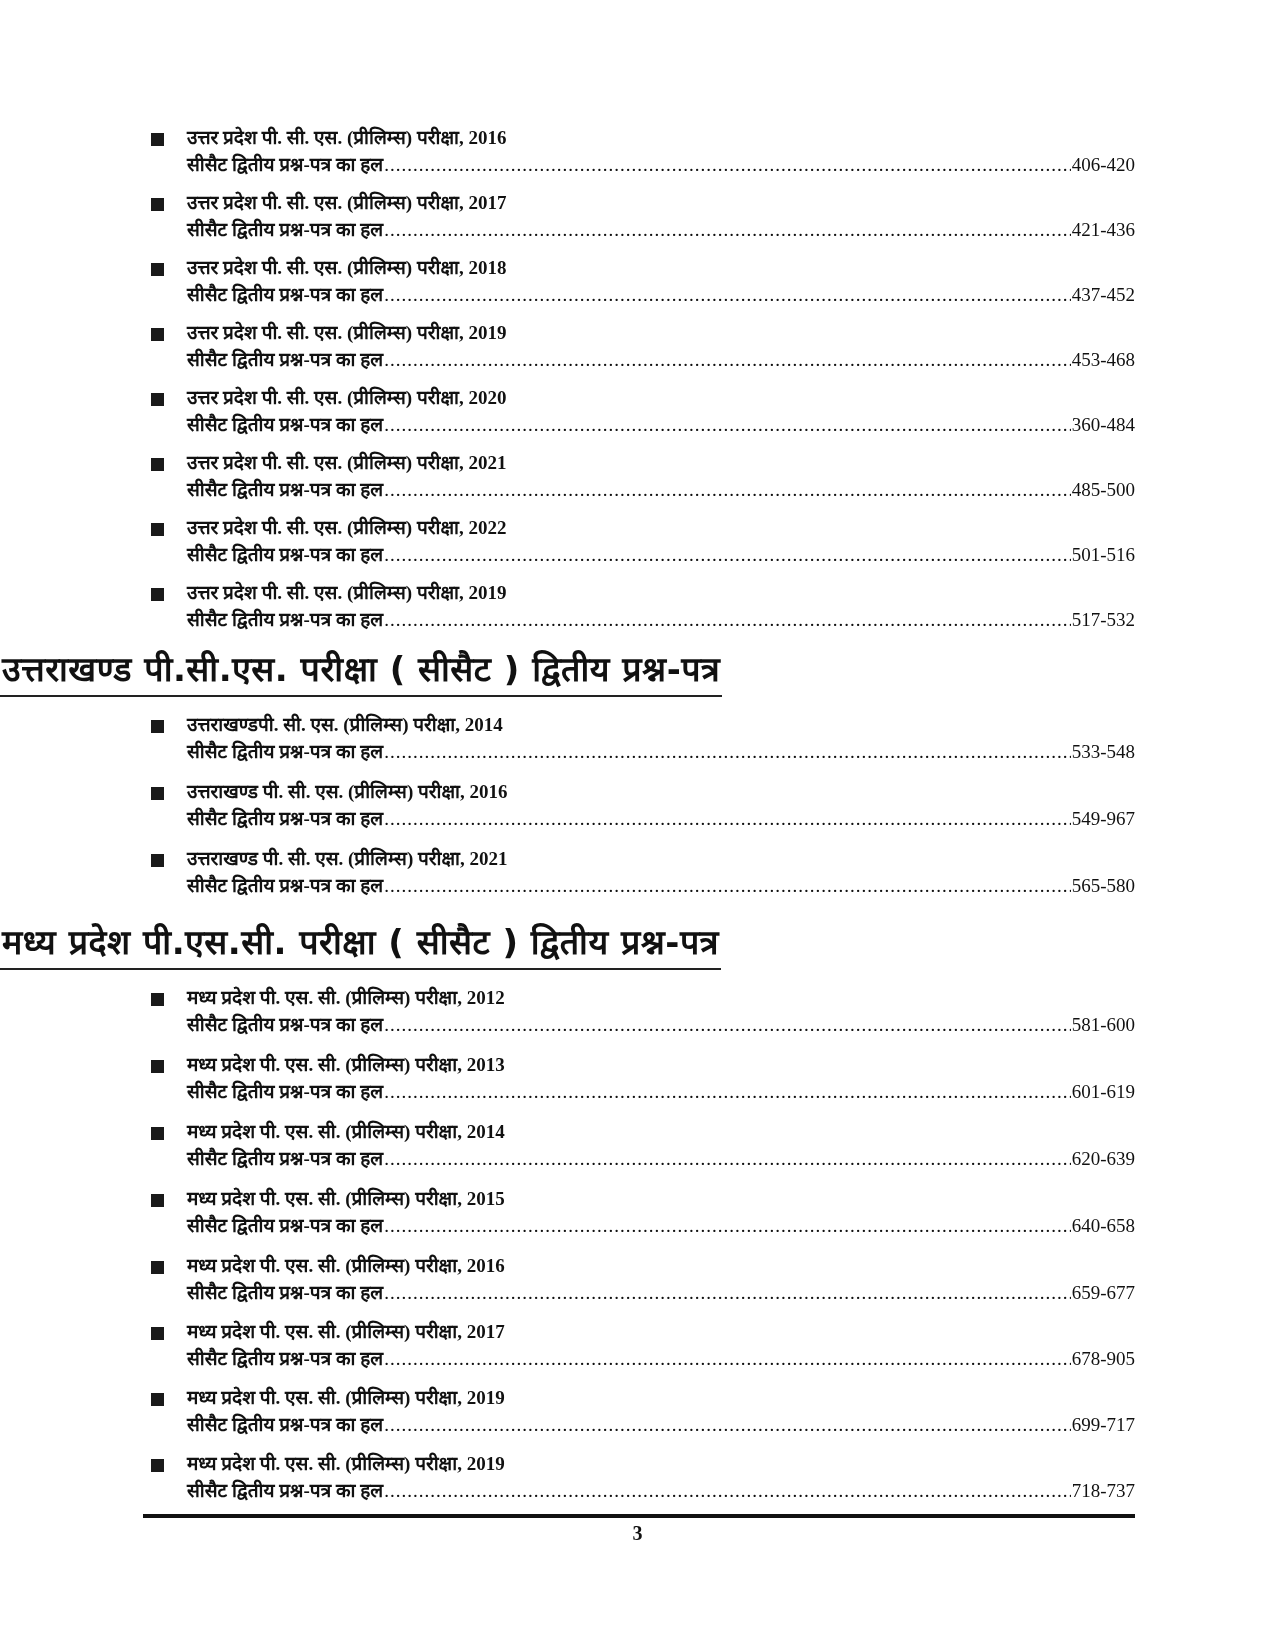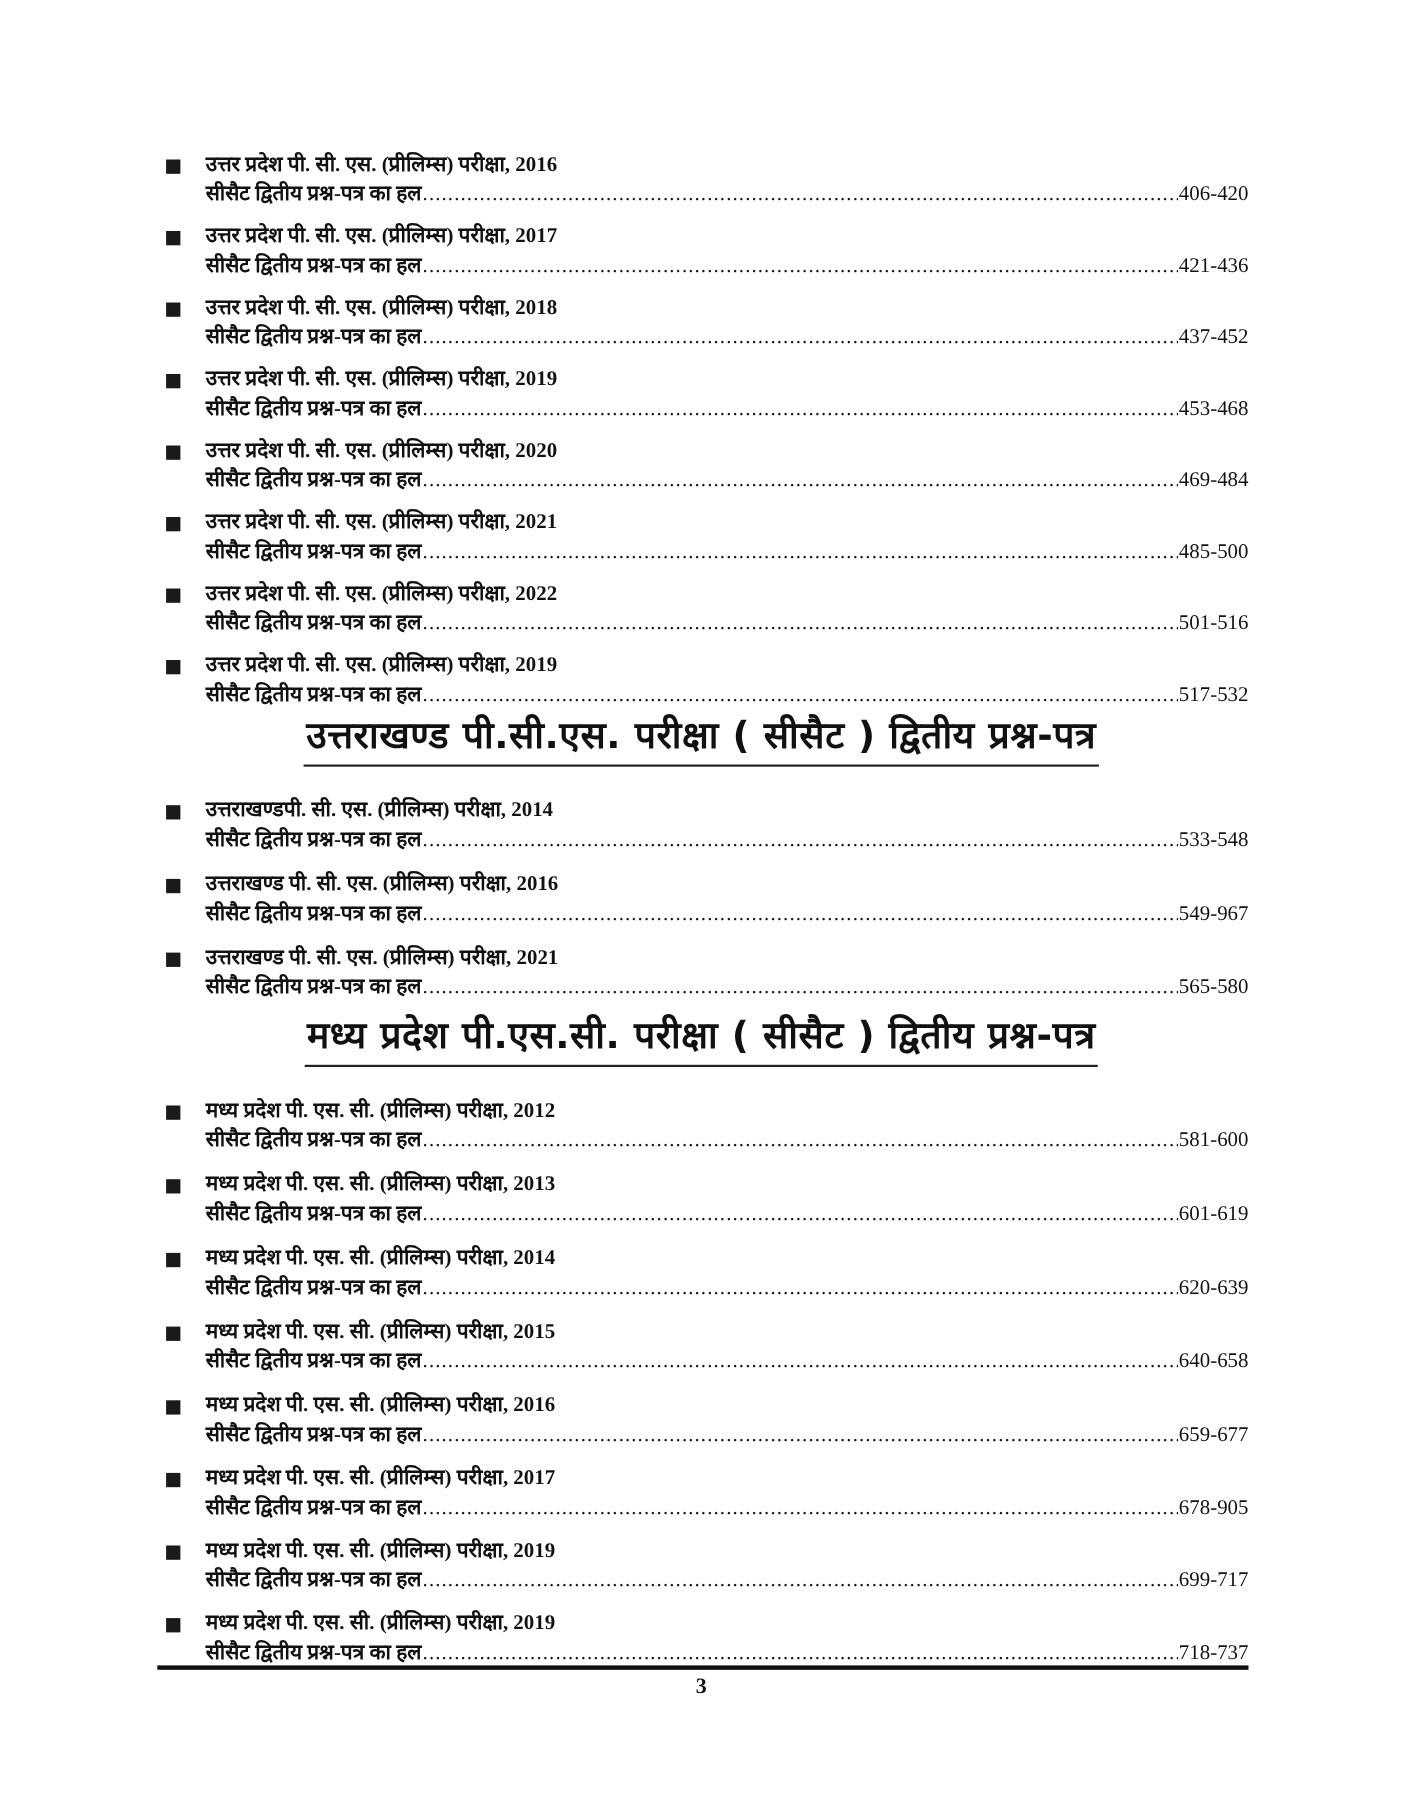--- a/index.html
+++ b/index.html
@@ -1,25 +1,25 @@
 <!DOCTYPE html>
 <html><head>
   <meta charset="utf-8">
   <style>
     html, body { margin: 0; padding: 0; background: #ffffff; }
     body { width: 1275px; height: 1650px; position: relative; overflow: hidden;
       font-family: "Liberation Serif", "DejaVu Serif", serif; color: #111; }
-    .entry { position: absolute; left: 143px; width: 992px; height: 60px; margin-top: 12px; }
+    .entry { position: absolute; left: 143px; width: 992px; height: 60px; }
     .bullet { position: absolute; left: 8px; top: 8px; width: 13px; height: 13px; background: #1a1a1a; }
     .title { position: absolute; left: 44px; top: 0; font-size: 19px; font-weight: bold; white-space: nowrap; line-height: 26px; }
     .subline { position: absolute; left: 44px; right: 0; top: 27px; height: 26px; display: flex; align-items: baseline; font-size: 19px; font-weight: bold; line-height: 26px; }
     .subtitle { white-space: nowrap; text-align: center; }
     .leader { flex: 1; overflow: hidden; white-space: nowrap; letter-spacing: 1px; font-weight: normal; margin: 0 1px; }
     .pages { white-space: nowrap; font-weight: normal; }
-    .heading { position: absolute; left: 0; width: 1275px; text-align: center; }
+    .heading { position: absolute; left: 0; width: 1275px; }
     .heading span { display: inline-block; font-family: "DejaVu Sans", sans-serif; font-weight: bold; font-size: 34px; line-height: 48px; border-bottom: 2px solid #222; padding: 0 2px 2px 2px; letter-spacing: 0.5px; }
     .footer-rule { position: absolute; left: 143px; width: 992px; top: 1514px; height: 4px; background: #111; }
     .page-number { position: absolute; top: 1522px; left: 0; width: 1275px; text-align: center; font-size: 20px; font-weight: bold; }
   </style>
 </head>
 <body>
 
 <div>
   <div class="entry" style="top:125px">
     <span class="bullet"></span>
@@ -56,21 +56,21 @@
         <span class="leader">......................................................................................................................................................................................................................................</span>
         <span class="pages">453-468</span>
       </div>
   </div>
   <div class="entry" style="top:385px">
     <span class="bullet"></span>
     <span class="title">उत्तर प्रदेश पी. सी. एस. (प्रीलिम्स) परीक्षा, 2020</span>
     <div class="subline">
         <span class="subtitle">सीसैट द्वितीय प्रश्न-पत्र का हल</span>
         <span class="leader">......................................................................................................................................................................................................................................</span>
-        <span class="pages">469-484</span>
+        <span class="pages">360-484</span>
       </div>
   </div>
   <div class="entry" style="top:450px">
     <span class="bullet"></span>
     <span class="title">उत्तर प्रदेश पी. सी. एस. (प्रीलिम्स) परीक्षा, 2021</span>
     <div class="subline">
         <span class="subtitle">सीसैट द्वितीय प्रश्न-पत्र का हल</span>
         <span class="leader">......................................................................................................................................................................................................................................</span>
         <span class="pages">485-500</span>
       </div>

